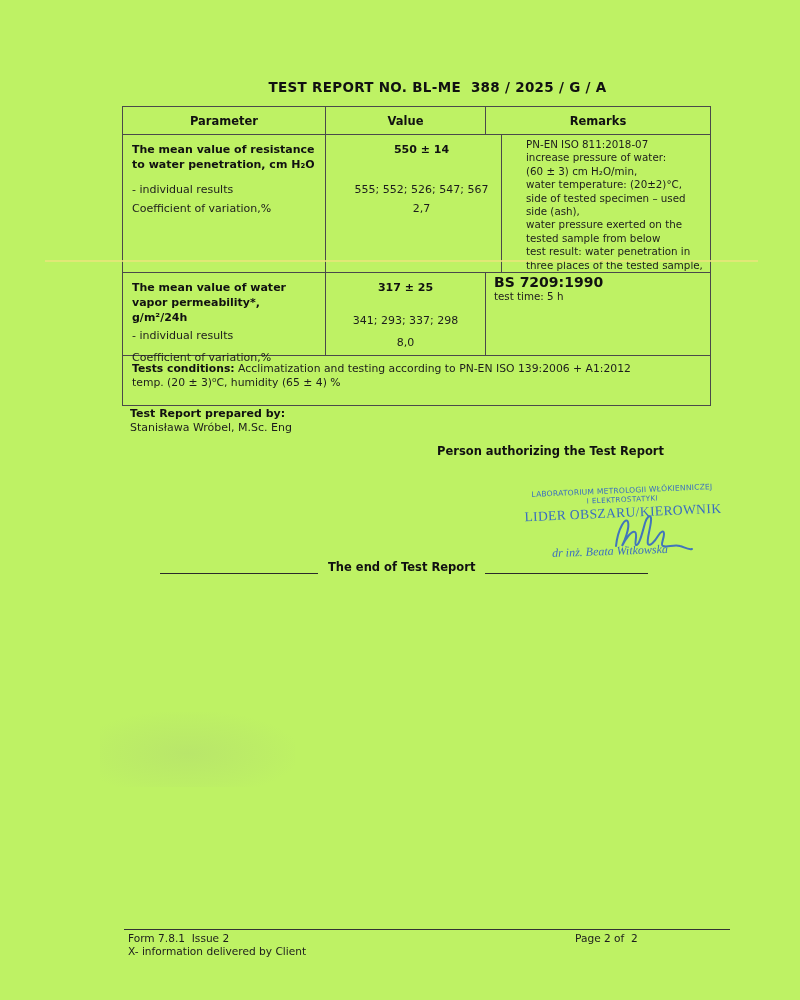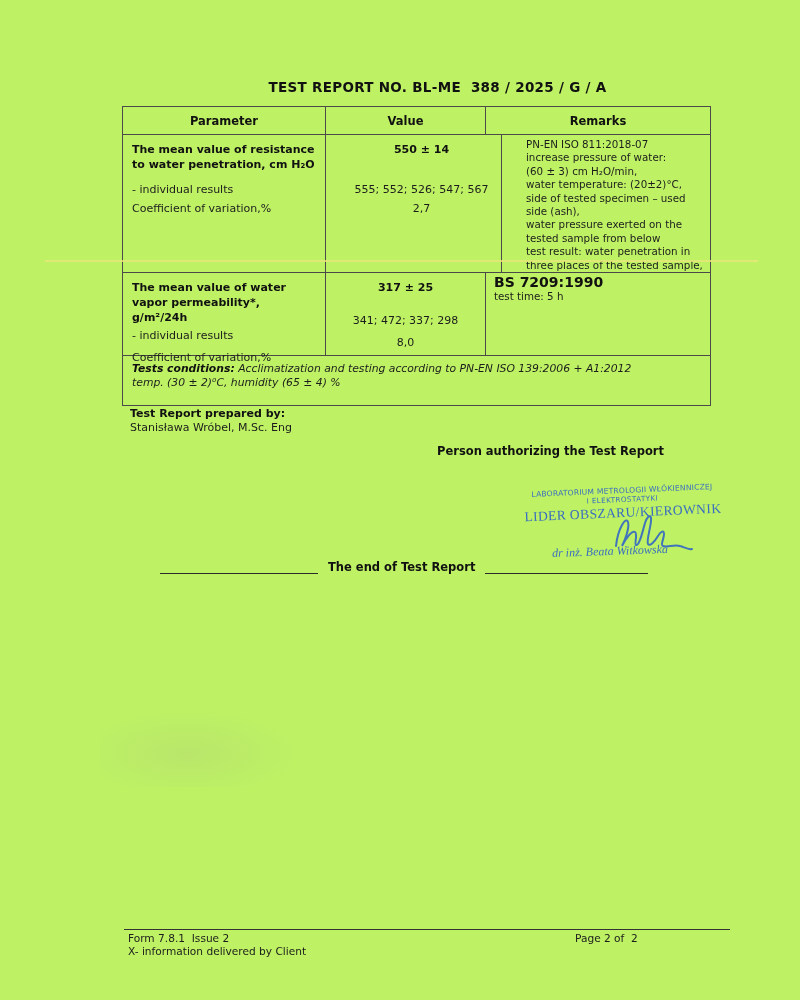--- a/index.html
+++ b/index.html
@@ -37,21 +37,21 @@
   .v-bold{font-weight:bold;font-size:11px;line-height:15px;color:#111;}
   .v-line{font-size:11px;line-height:15px;}
   .r1 .p-bold{margin-bottom:10px;}
   .r1 .v-bold{margin-bottom:25px;}
   .r1 .ind{margin-bottom:4px;}
   .r2 .p-bold{margin-bottom:3px;}
   .r2 .v-bold{margin-bottom:18px;}
   .r2 .ind{margin-bottom:7px;}
   .r-line{font-size:10.3px;line-height:13.4px;}
   .r-bold{font-weight:bold;font-size:14px;line-height:13.6px;color:#111;}
-  .cond{min-height:43px;padding:6px 10px 0 9px;font-size:10.8px;line-height:14px;font-style:italic;}
+  .cond{min-height:43px;padding:6px 10px 0 9px;font-size:10.8px;line-height:14px;}
   .cond-label{font-weight:bold;color:#111;}
   
   .prepared{position:absolute;left:130px;top:407px;font-size:11px;line-height:14px;}
   .prepared .lbl{font-weight:bold;color:#111;}
   .authorizing{position:absolute;left:437px;top:444px;font-weight:bold;font-size:11.5px;color:#111;}
   .stamp{
     position:absolute;left:500px;top:486px;width:245px;text-align:center;
     color:#3a6ec0;transform:rotate(-2.5deg);z-index:3;
   }
   .stamp-l1{font-size:7.6px;letter-spacing:0.2px;white-space:nowrap;}
@@ -121,33 +121,33 @@
     </div>
 
     <div class="t-row r2">
       <div class="c c-param">
         <div class="p-bold">The mean value of water vapor permeability*, g/m²/24h</div>
         <div class="p-line ind">- individual results</div>
         <div class="p-line">Coefficient of variation,%</div>
       </div>
       <div class="c c-value">
         <div class="v-bold">317 ± 25</div>
-        <div class="v-line ind">341; 472; 337; 298</div>
+        <div class="v-line ind">341; 293; 337; 298</div>
         <div class="v-line">8,0</div>
       </div>
       <div class="c c-remarks">
         <div class="r-bold">BS 7209:1990</div>
         <div class="r-line">test time: 5 h</div>
       </div>
     </div>
 
     <div class="t-row">
       <div class="cond">
         <span class="cond-label">Tests conditions:</span><span> Acclimatization and testing according to PN-EN ISO 139:2006 + A1:2012</span>
-        <div>temp. (30 ± 2)⁰C, humidity (65 ± 4) %</div>
+        <div>temp. (20 ± 3)⁰C, humidity (65 ± 4) %</div>
       </div>
     </div>
   </div>
 
   <div class="prepared">
     <div class="lbl">Test Report prepared by:</div>
     <div>Stanisława Wróbel, M.Sc. Eng</div>
   </div>
 
   <div class="authorizing">Person authorizing the Test Report</div>

